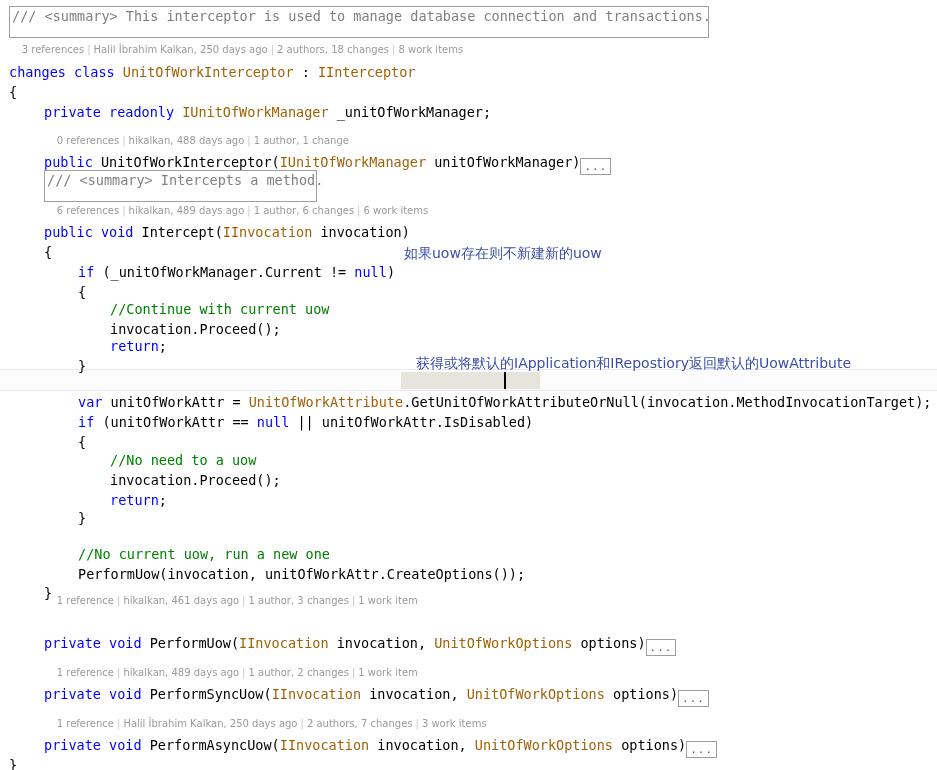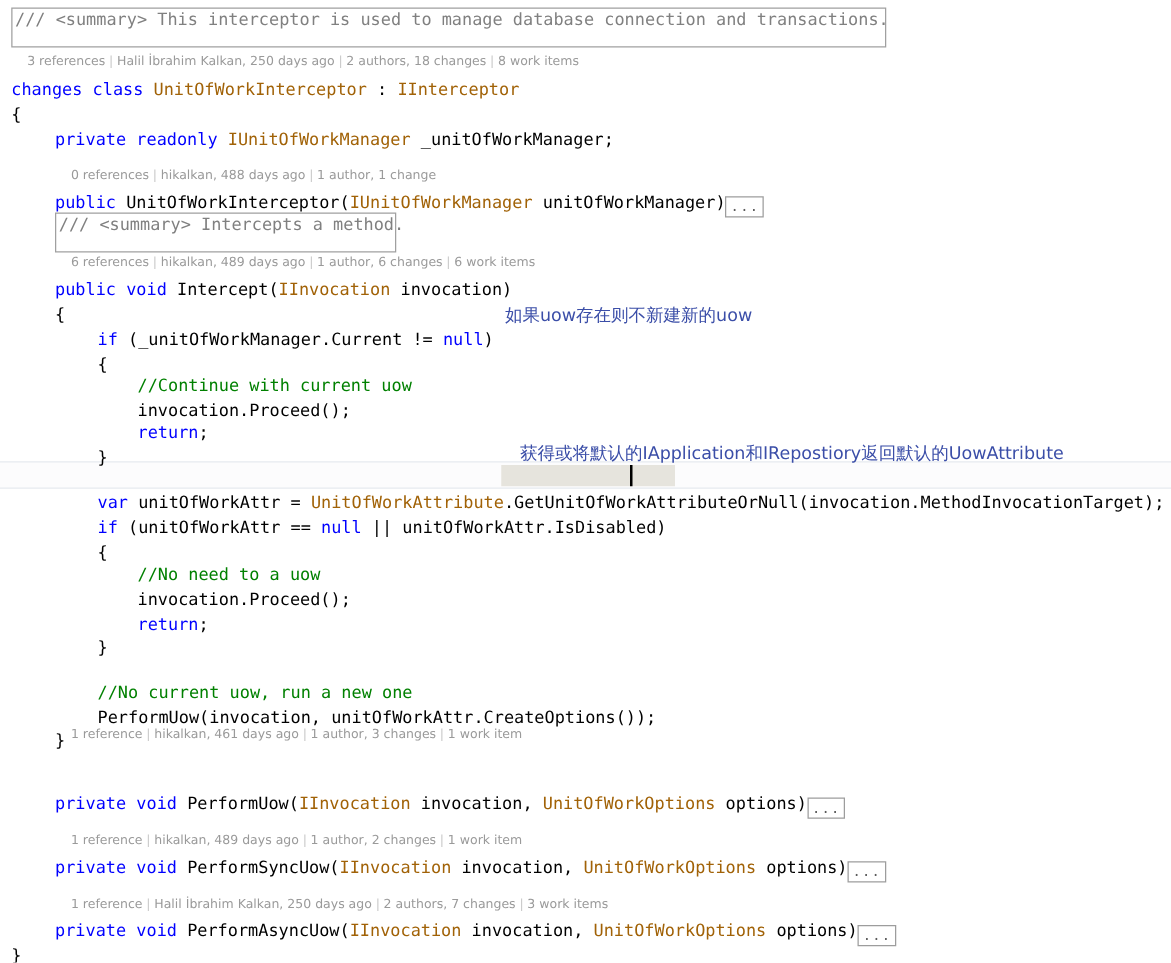--- a/index.html
+++ b/index.html
@@ -242,21 +242,21 @@
   </div>
 
   <div class="line" style="top:544px;text-align:right;">
     <span class="code plain" style="left:78px;">PerformUow(invocation, unitOfWorkAttr.CreateOptions());</span>
   </div>
 
   <div class="line" style="top:563px;">
     <span class="code plain" style="left:44px;">}</span>
   </div>
 
-  <div class="codelens" style="top:567px; left:44px;">
+  <div class="codelens" style="top:580px; left:44px;">
     <span class="cl-item">1 reference</span><span class="sep">|</span><span class="cl-item">hikalkan, 461 days ago</span><span class="sep">|</span><span class="cl-item">1 author, 3 changes</span><span class="sep">|</span><span class="cl-item">1 work item</span>
   </div>
 
   <div class="line" style="top:613px;">
     <span class="code" style="left:44px;"><span class="kw">private</span><span class="plain"> </span><span class="kw">void</span><span class="plain"> </span><span class="plain">PerformUow(</span><span class="type">IInvocation</span><span class="plain"> invocation, </span><span class="type">UnitOfWorkOptions</span><span class="plain"> options)</span><span class="ellipsis-box">...</span></span>
   </div>
 
   <div class="codelens" style="top:652px; left:44px;">
     <span class="cl-item">1 reference</span><span class="sep">|</span><span class="cl-item">hikalkan, 489 days ago</span><span class="sep">|</span><span class="cl-item">1 author, 2 changes</span><span class="sep">|</span><span class="cl-item">1 work item</span>
   </div>

